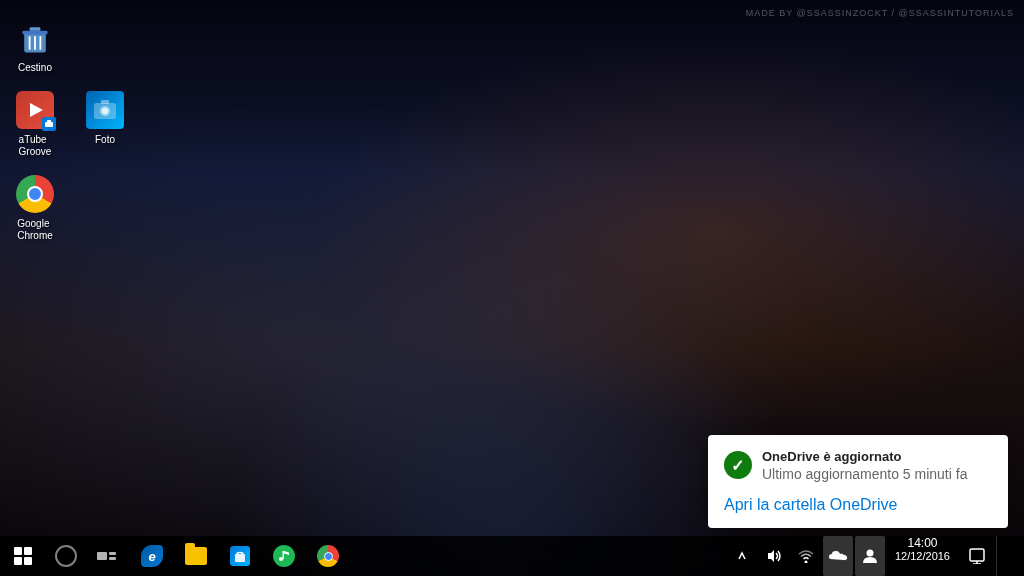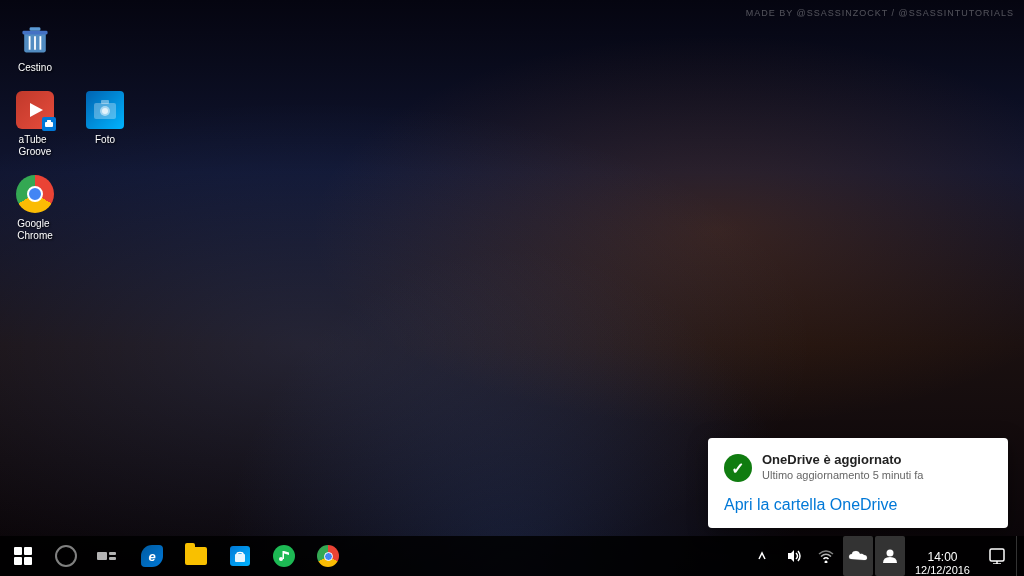--- a/index.html
+++ b/index.html
@@ -189,21 +189,21 @@
     }
 
     .popup-text-area {}
     .popup-title {
       font-size: 13px;
       font-weight: 600;
       color: #222;
       margin-bottom: 2px;
     }
     .popup-subtitle {
-      font-size: 11px;
+      font-size: 14px;
       color: #666;
     }
 
     .popup-link {
       font-size: 16px;
       color: #0078d7;
       text-decoration: none;
       cursor: pointer;
       padding-top: 4px;
       display: block;
@@ -273,23 +273,23 @@
       justify-content: center;
       cursor: pointer;
       position: relative;
       color: white;
       font-size: 18px;
     }
 
     
     #system-tray {
       display: flex;
-      align-items: flex-end;
+      align-items: flex-start;
       gap: 2px;
-      padding-right: 0;
+      padding-right: 20px;
     }
 
     .tray-icon {
       width: 30px;
       height: 40px;
       display: flex;
       align-items: center;
       justify-content: center;
       cursor: pointer;
       color: white;

